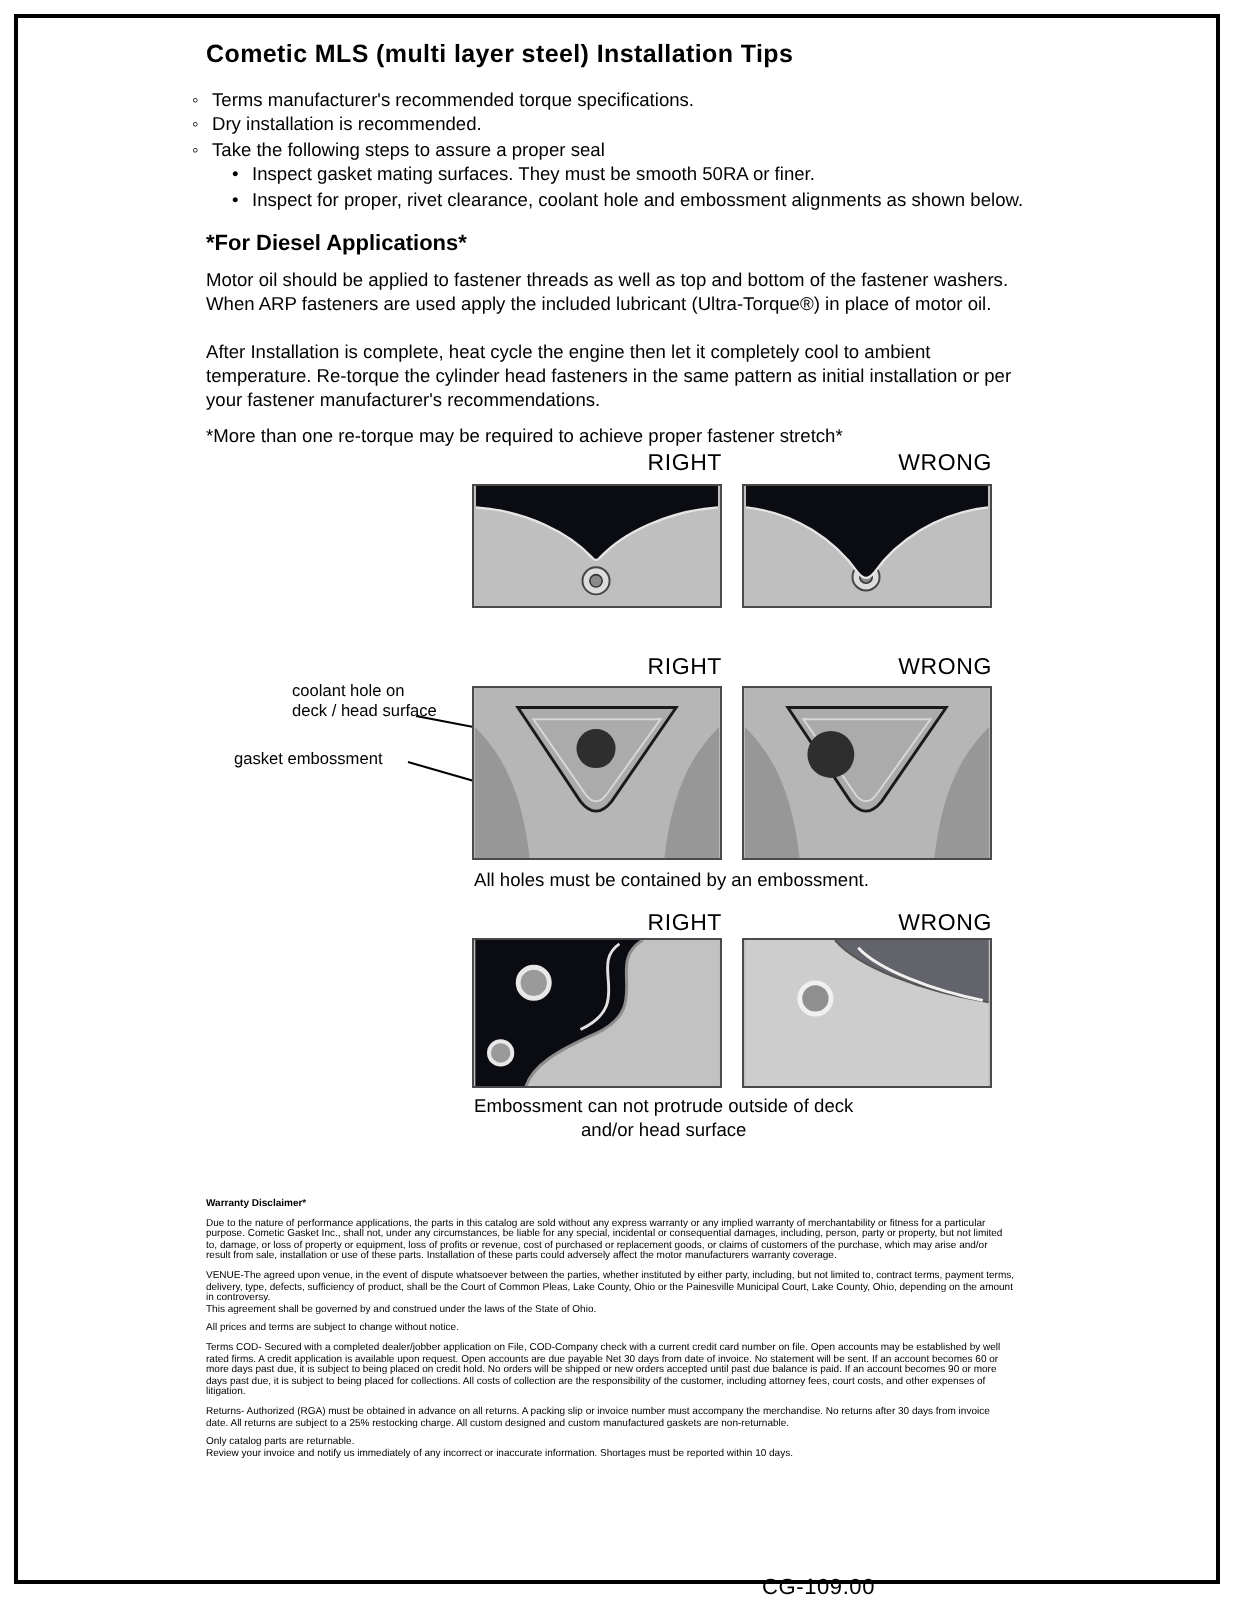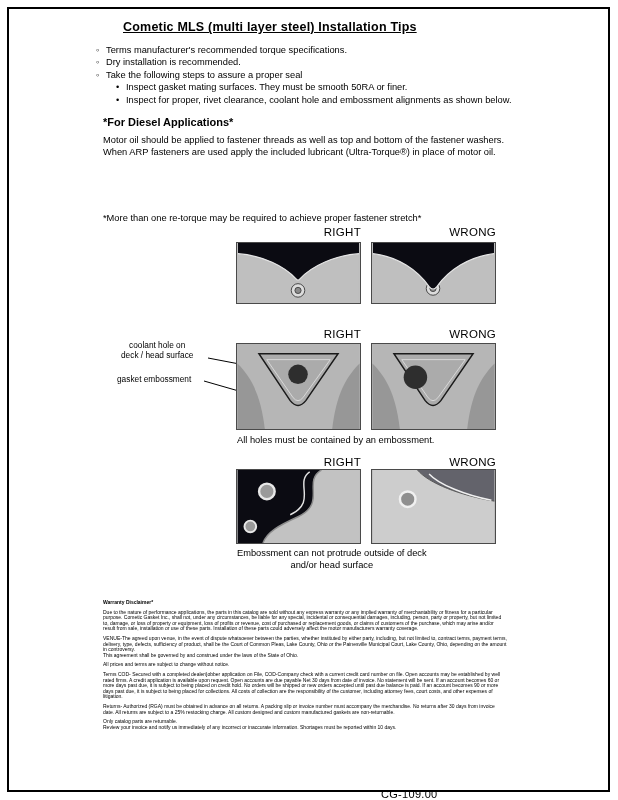--- a/index.html
+++ b/index.html
@@ -2,40 +2,40 @@
 <html><head>
 <meta charset="utf-8">
 <style>
   * { margin:0; padding:0; box-sizing:border-box; }
   html,body { background:#ffffff; }
   #page {
     position:relative; width:618px; height:800px; background:#ffffff;
     font-family:"Liberation Sans", sans-serif; color:#000; overflow:hidden;
   }
   #frame { position:absolute; left:7px; top:7px; width:603px; height:785px; border:2px solid #000; }
-  #title { position:absolute; left:103px; top:20px; font-size:12.5px; font-weight:700; text-decoration:underline; letter-spacing:.2px;margin-left:20px; }
+  #title { position:absolute; left:103px; top:20px; font-size:12.5px; font-weight:700; letter-spacing:.2px; }
   #bullets { position:absolute; left:96px; top:44px; font-size:9.3px; line-height:12.4px; }
   .brow { display:flex; }
   .brow .bchar { width:10px; flex:0 0 10px; }
   .brow.sub { margin-left:20px; }
   #diesel-heading { position:absolute; left:103px; top:116px; font-size:11px; font-weight:700; }
   .para { position:absolute; left:103px; width:414px; font-size:9.3px; line-height:12px; }
   #para1 { top:134px; }
   #para2 { top:170px; }
   #note  { position:absolute; left:103px; top:213px; font-size:9.3px; }
   .rw { position:absolute; width:125px; text-align:right; font-size:11.5px; letter-spacing:.3px; }
   .rw-l { left:236px; } .rw-r { left:371px; }
   .rw.r1 { top:226px; } .rw.r2 { top:328px; } .rw.r3 { top:456px; }
   .fig { position:absolute; display:block; border:1px solid #4a4a4a; background:#bfbfbf; }
   .fig-l { left:236px; } .fig-r { left:371px; }
   .fig.r1 { top:242px; } .fig.r2 { top:343px; } .fig.r3 { top:469px; }
   .caption { position:absolute; left:237px; font-size:9.3px; line-height:11.5px; }
   #caption1 { top:309px; } #caption2 { top:435px; } #caption3 { top:548px;text-align:center; }
   .side-label { position:absolute; font-size:8.3px; line-height:10px; }
-  #coolant-label { left:121px; top:340px;text-align:center; }
+  #coolant-label { left:146px; top:340px; }
   #embossment-label { left:117px; top:374px; }
   #pointer-lines { position:absolute; left:200px; top:350px; }
   #legal { position:absolute; left:103px; top:600px; width:404px; font-size:5px; line-height:5.6px; }
   #legal p { margin:0 0 4px 0; }
   #legal .lheading { font-weight:700; }
   .pre { white-space:pre-line; }
   #footer { position:absolute; left:381px; top:756px; font-size:11px; letter-spacing:.3px;margin-top:32px; }
 </style>
 </head>
 <body>
@@ -63,20 +63,21 @@
       <span>Inspect gasket mating surfaces.  They must be smooth 50RA or finer.</span>
     </div>
     <div class="brow sub">
       <span class="bchar">•</span>
       <span>Inspect for proper, rivet clearance, coolant hole and embossment alignments as shown below.</span>
     </div>
   </div>
 
   <div id="diesel-heading">*For Diesel Applications*</div>
   <div id="para1" class="para">Motor oil should be applied to fastener threads as well as top and bottom of the fastener washers. When ARP fasteners are used apply the included lubricant (Ultra-Torque®) in place of motor oil.</div>
+  <div id="para2" class="para">After Installation is complete, heat cycle the engine then let it completely cool to ambient temperature. Re-torque the cylinder head fasteners in the same pattern as initial installation or per your fastener manufacturer's recommendations.</div>
   <div id="note">*More than one re-torque may be required to achieve proper fastener stretch*</div>
 
   <div class="rw rw-l r1">RIGHT</div>
   <div class="rw rw-r r1">WRONG</div>
 
   <svg class="fig fig-l r1" width="125" height="62" viewBox="0 0 125 62">
     <rect width="125" height="62" fill="#bfbfbf"></rect>
     <path d="M0,0 H125 V11 C99,13 76,24 64,37 Q62,39.5 60,37 C48,24 26,13 0,11 Z" fill="#0b0b12"></path>
     <path d="M0,11 C26,13 48,24 60,37 Q62,39.5 64,37 C76,24 99,13 125,11" fill="none" stroke="#e6e6e6" stroke-width="1.2"></path>
     <circle cx="62" cy="49" r="7" fill="#dcdcdc" stroke="#444" stroke-width="1"></circle>

